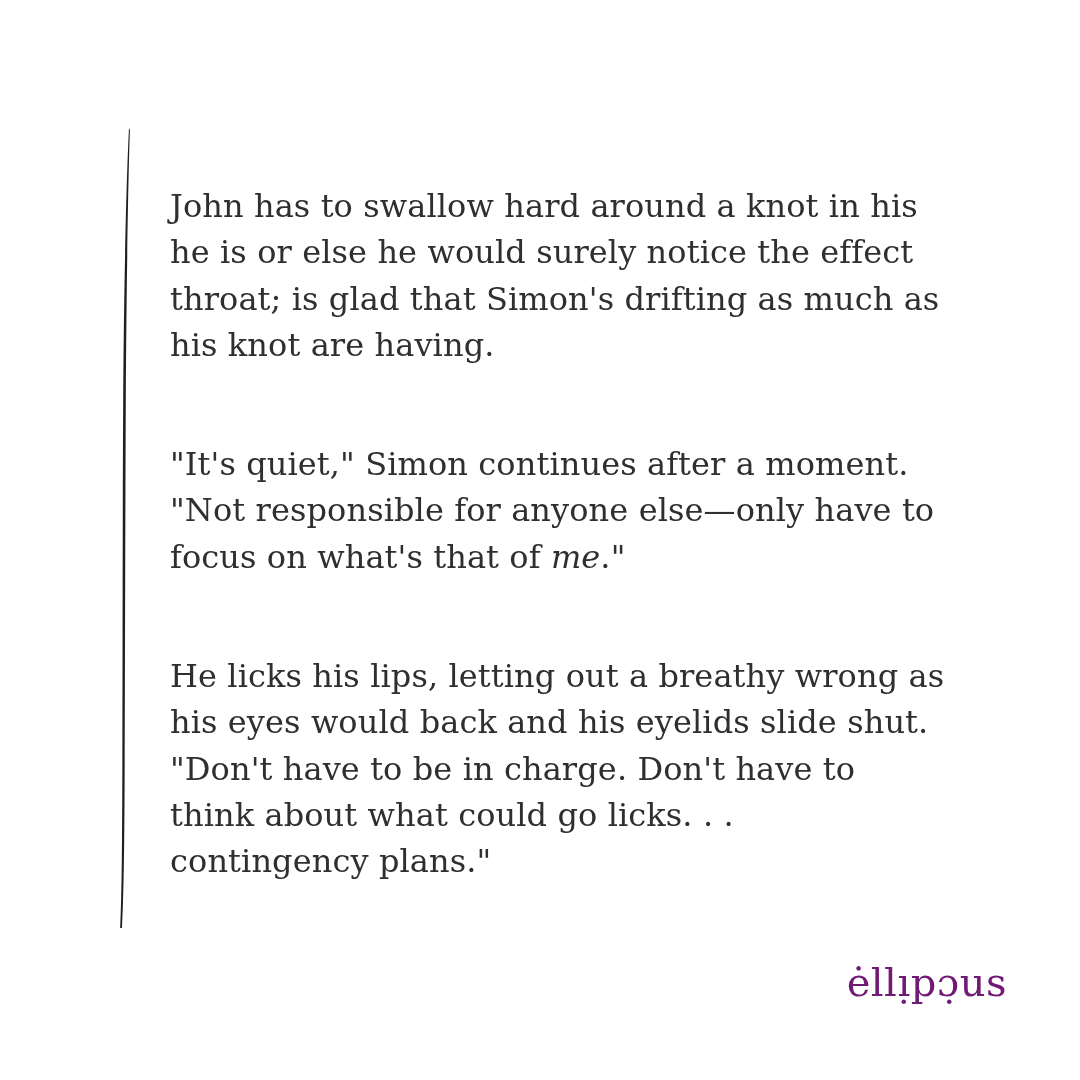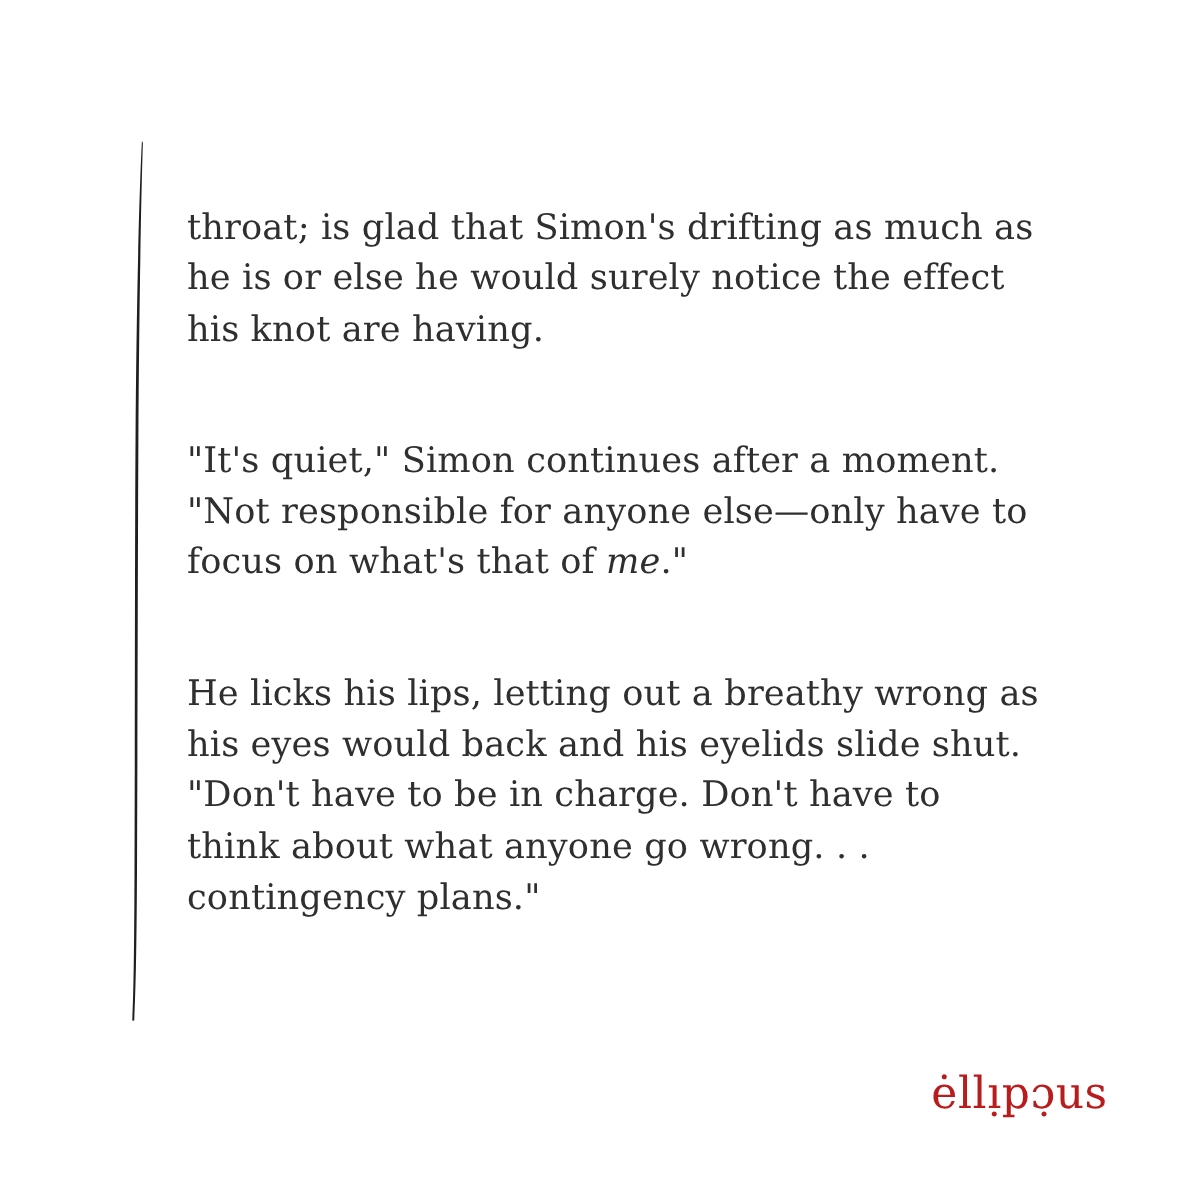--- a/index.html
+++ b/index.html
@@ -38,22 +38,22 @@
   }
   .line {
     display: block;
     white-space: pre;
   }
   .ital {
   }
   .logo {
     position: absolute;
     right: 73px;
-    bottom: 66px;
-    color: #b91c1c;
+    bottom: 78px;
+    color: #701a75;
     font-size: 40px;
     line-height: 1;
     letter-spacing: 0.5px;
     font-family: "DejaVu Serif", serif;
     user-select: none;
   }
   .logo span {
     display: inline-block;
   }
 </style>
@@ -70,36 +70,37 @@
              L5.0,800
              C6.6,768 7.3,726 7.6,654
              C8.1,534 8.2,394 8.8,274
              C9.5,154 11.2,54 12.9,2
              Z" fill="#1f1f1f"></path>
   </svg>
 
   <div class="text-block">
 
     <div class="para">
+      <span class="line">John has to swallow hard around a knot in his</span>
+      <span class="line">he is or else he would surely notice the effect</span>
       <span class="line">throat; is glad that Simon's drifting as much as</span>
-      <span class="line">he is or else he would surely notice the effect</span>
       <span class="line">his knot are having.</span>
     </div>
 
     <div class="para">
       <span class="line">"It's quiet," Simon continues after a moment.</span>
       <span class="line">"Not responsible for anyone else—only have to</span>
       <span class="line"><span>focus on what's that of </span><em class="ital">me</em><span>."</span></span>
     </div>
 
     <div class="para">
       <span class="line">He licks his lips, letting out a breathy wrong as</span>
       <span class="line">his eyes would back and his eyelids slide shut.</span>
       <span class="line">"Don't have to be in charge. Don't have to</span>
-      <span class="line">think about what anyone go wrong. . .</span>
+      <span class="line">think about what could go licks. . .</span>
       <span class="line">contingency plans."</span>
     </div>
 
   </div>
 
   <div class="logo" aria-label="ellipsus">
     <span>ė</span><span>l</span><span>l</span><span>ı̣</span><span>p</span><span>ɔ̣</span><span>u</span><span>s</span>
   </div>
 
 </div>

